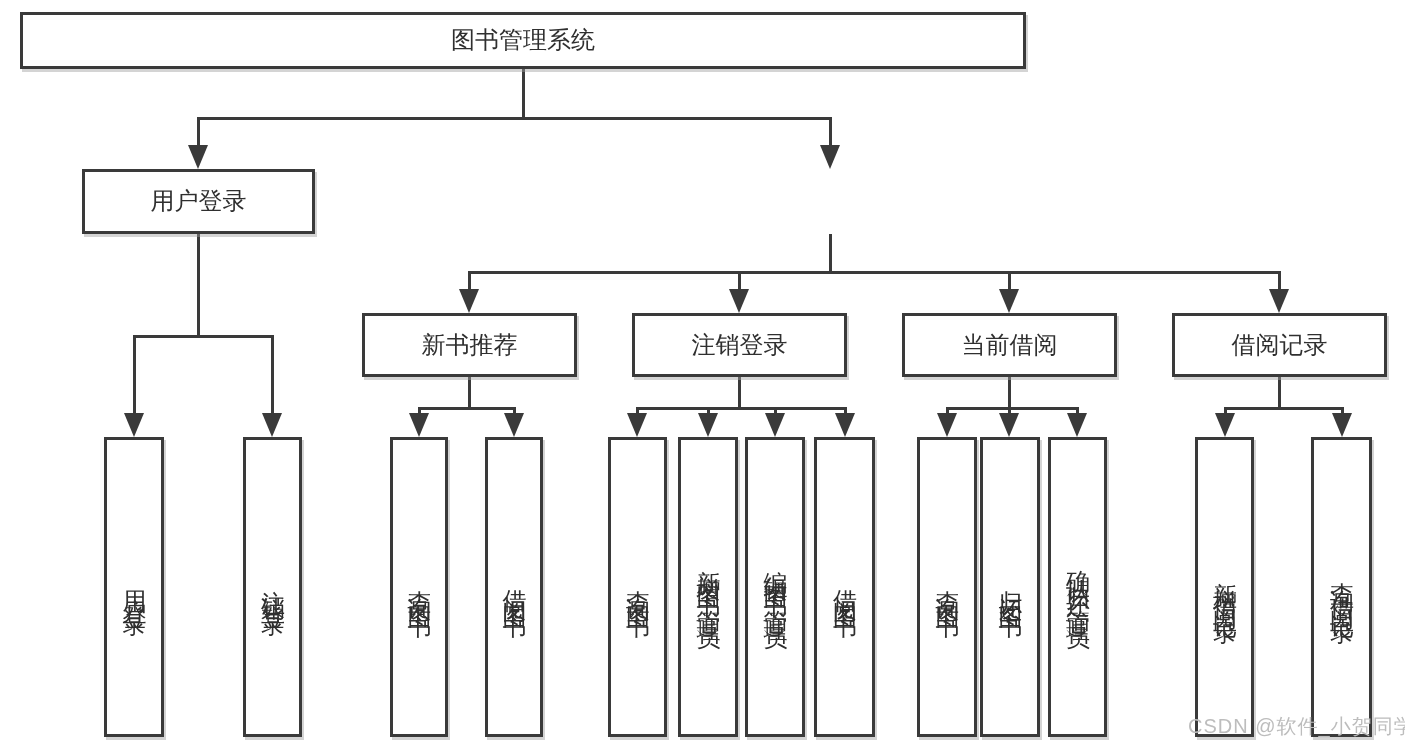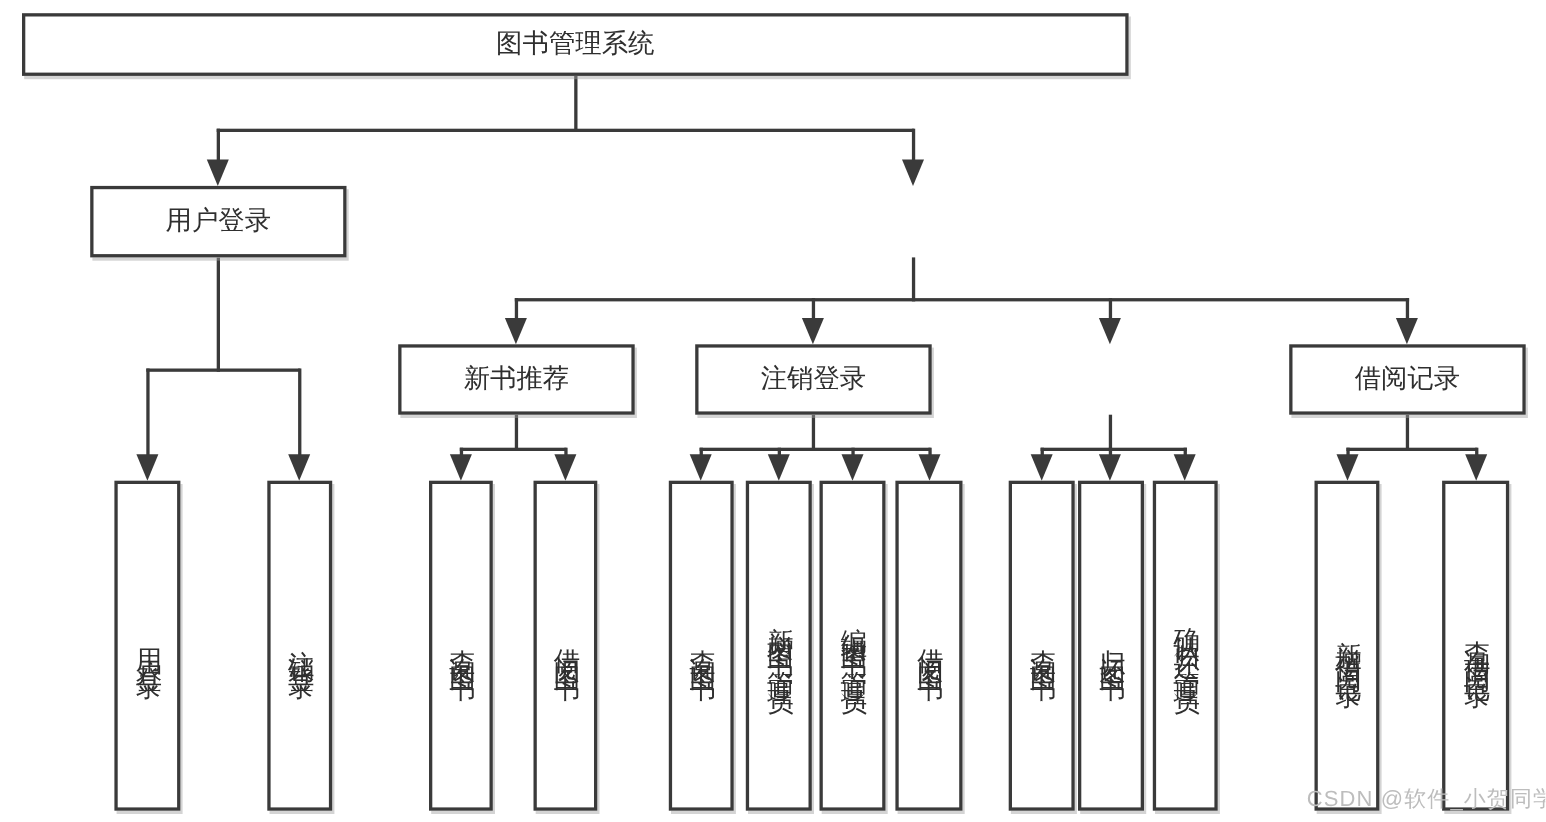--- a/index.html
+++ b/index.html
@@ -130,20 +130,23 @@
     </div>
     <div class="node horizontal" style="left: 82px; top: 169px; width: 233px; height: 65px;">
       <span class="node-label">用户登录</span>
     </div>
     <div class="node horizontal" style="left: 362px; top: 313px; width: 215px; height: 64px;">
       <span class="node-label">新书推荐</span>
     </div>
     <div class="node horizontal" style="left: 632px; top: 313px; width: 215px; height: 64px;">
       <span class="node-label">注销登录</span>
     </div>
+    <div class="node horizontal" style="left: 902px; top: 313px; width: 215px; height: 64px;">
+      <span class="node-label">当前借阅</span>
+    </div>
     <div class="node horizontal" style="left: 1172px; top: 313px; width: 215px; height: 64px;">
       <span class="node-label">借阅记录</span>
     </div>
     <div class="node vertical" style="left: 104px; top: 437px; width: 60px; height: 300px;">
       <span class="node-label">用户登录</span>
     </div>
     <div class="node vertical" style="left: 243px; top: 437px; width: 59px; height: 300px;">
       <span class="node-label">注销登录</span>
     </div>
     <div class="node vertical" style="left: 390px; top: 437px; width: 58px; height: 300px;">

